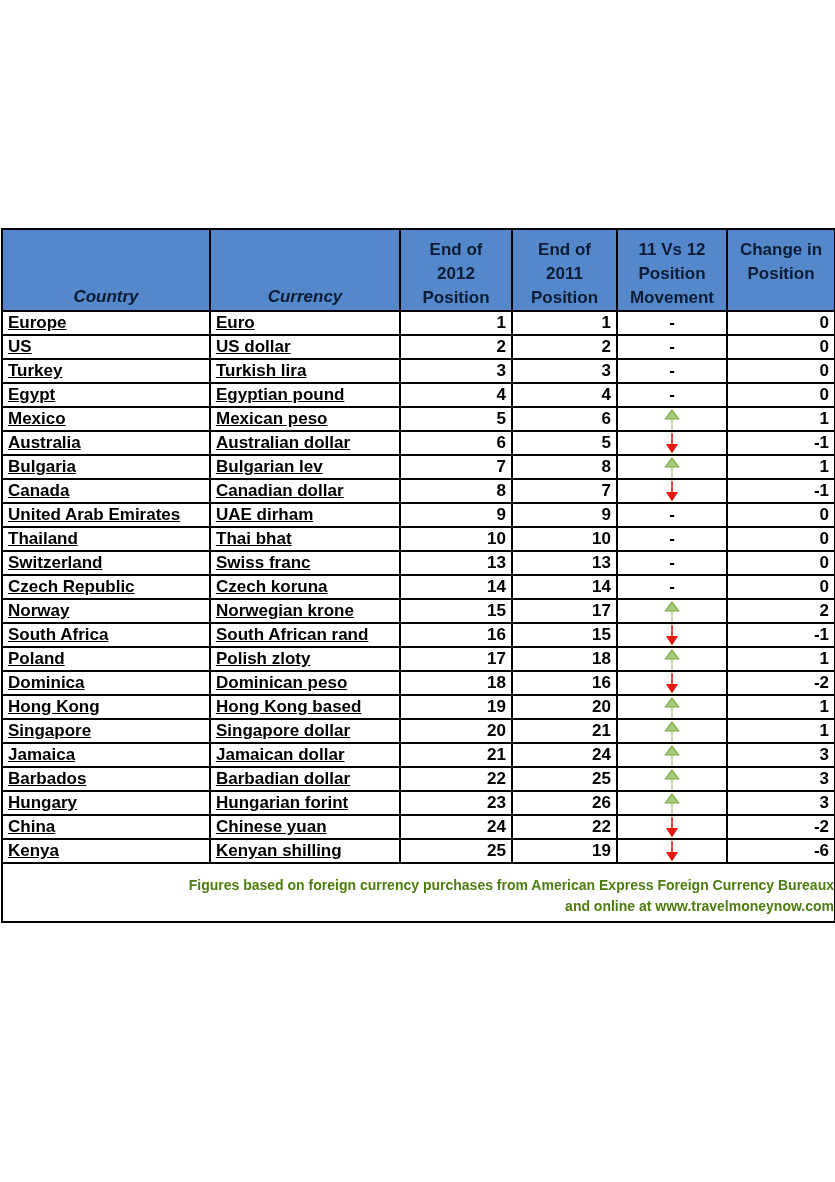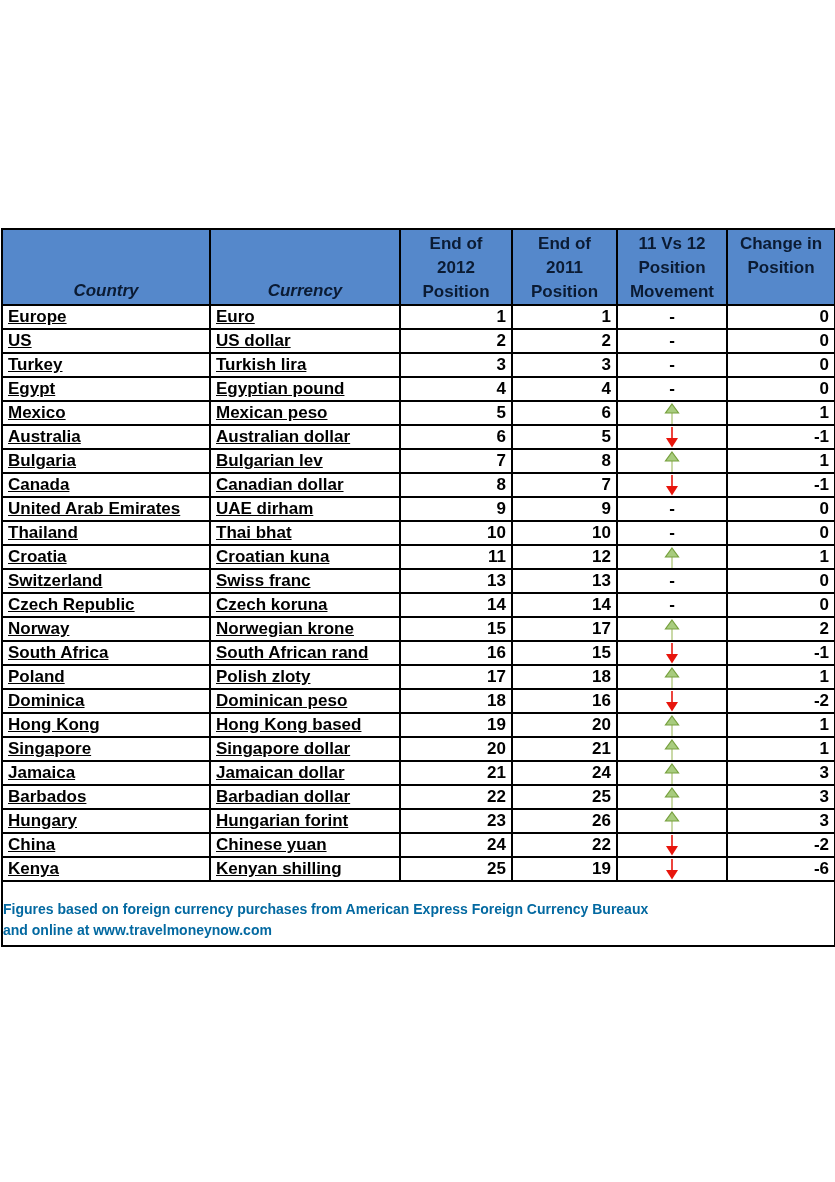--- a/index.html
+++ b/index.html
@@ -28,21 +28,21 @@
   }
   .rank-table thead th {
     background: var(--header-bg, #5588CB);
     color: var(--header-text, #0b1b33);
     height: 75px;
     font-size: 17px;
     line-height: 24px;
     text-align: center;
     white-space: pre-line;
     vertical-align: top;
-    padding-top: 2px;
+    padding-top: 8px;
   }
   .rank-table thead th.bottom-aligned {
     vertical-align: bottom;
     padding-bottom: 1px;
     font-style: italic;
   }
   .rank-table tbody td {
     height: 24px;
     font-size: 17px;
     line-height: 20px;
@@ -50,26 +50,26 @@
     background: #fff;
     padding: 0 5px;
     vertical-align: middle;
   }
   td.cell-left   { text-align: left; text-decoration: underline; }
   td.cell-right  { text-align: right; }
   td.cell-center { text-align: center; padding: 0; }
   td.cell-center svg { display: block; margin: 0 auto; }
   .rank-table tfoot td {
     height: 50px;
-    text-align: left;
+    text-align: right;
     font-size: 14px;
     line-height: 21px;
-    padding: 17px 0 4px 0;
+    padding: 11px 0 4px 0;
     background: #fff;
-    color: #0369a1;
+    color: #4d7c0f;
   }
   .footnote-line { display: block; }
 </style>
 </head>
 <body>
 
 <div class="page">
   <table class="rank-table">
     <colgroup>
       <col style="width:208px">
@@ -191,33 +191,20 @@
   </tr>
         <tr>
     <td class="cell-left">Thailand</td>
     <td class="cell-left">Thai bhat</td>
     <td class="cell-right">10</td>
     <td class="cell-right">10</td>
     <td class="cell-center">-</td>
     <td class="cell-right">0</td>
   </tr>
         <tr>
-    <td class="cell-left">Croatia</td>
-    <td class="cell-left">Croatian kuna</td>
-    <td class="cell-right">11</td>
-    <td class="cell-right">12</td>
-    <td class="cell-center">
-            <svg width="16" height="21" viewBox="0 0 16 21" aria-hidden="true">
-    <line x1="8" y1="9.5" x2="8" y2="21" style="stroke:var(--up-stem,#b9cc8a);stroke-width:1.5"></line>
-    <polygon points="8,1 14.5,10 1.5,10" style="fill:var(--up-fill,#A8CC7E);stroke:var(--up-stroke,#76A03E);stroke-width:1.2"></polygon>
-  </svg>
-          </td>
-    <td class="cell-right">1</td>
-  </tr>
-        <tr>
     <td class="cell-left">Switzerland</td>
     <td class="cell-left">Swiss franc</td>
     <td class="cell-right">13</td>
     <td class="cell-right">13</td>
     <td class="cell-center">-</td>
     <td class="cell-right">0</td>
   </tr>
         <tr>
     <td class="cell-left">Czech Republic</td>
     <td class="cell-left">Czech koruna</td>

